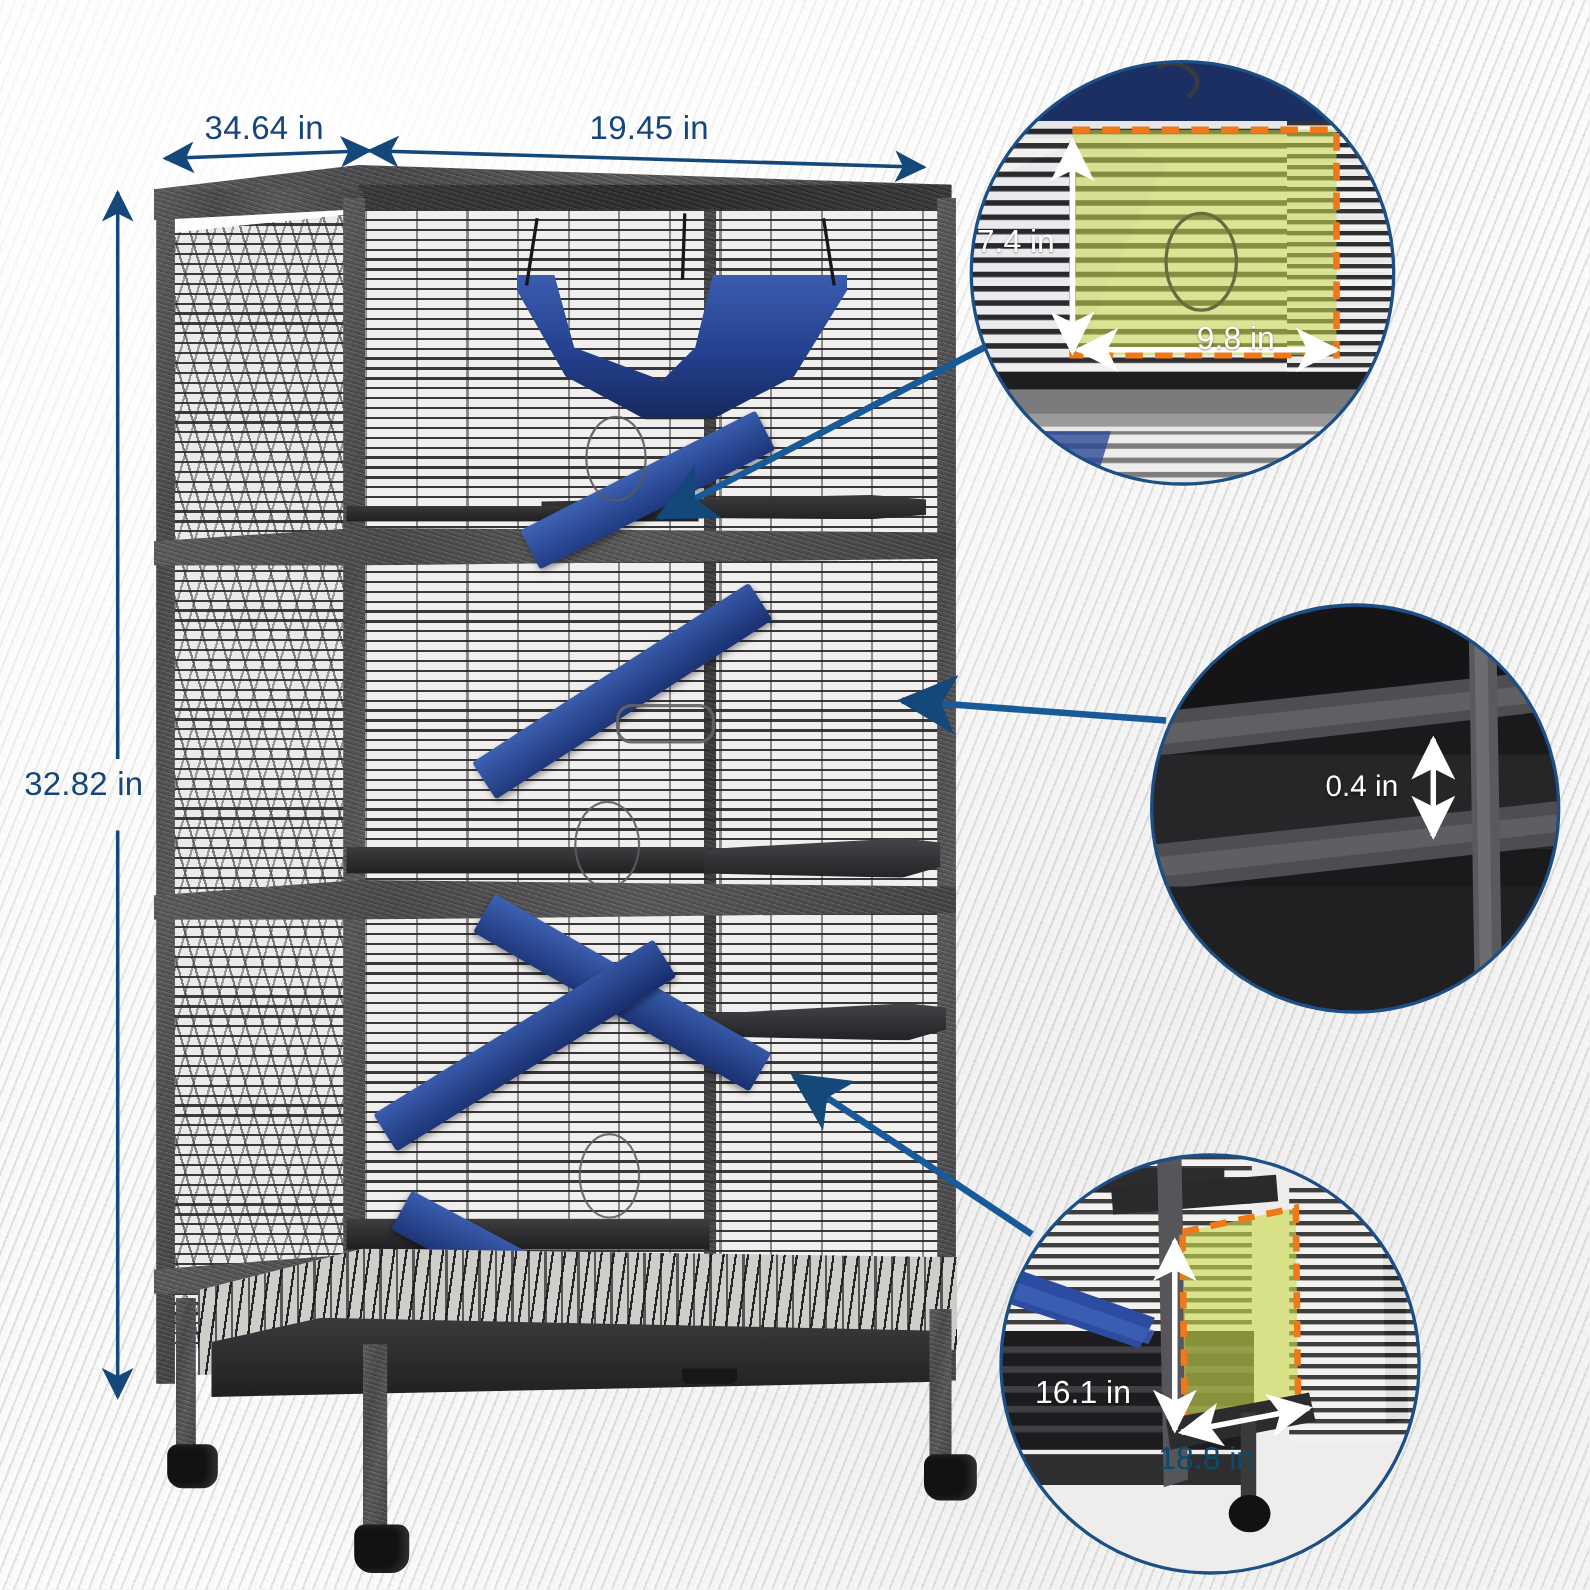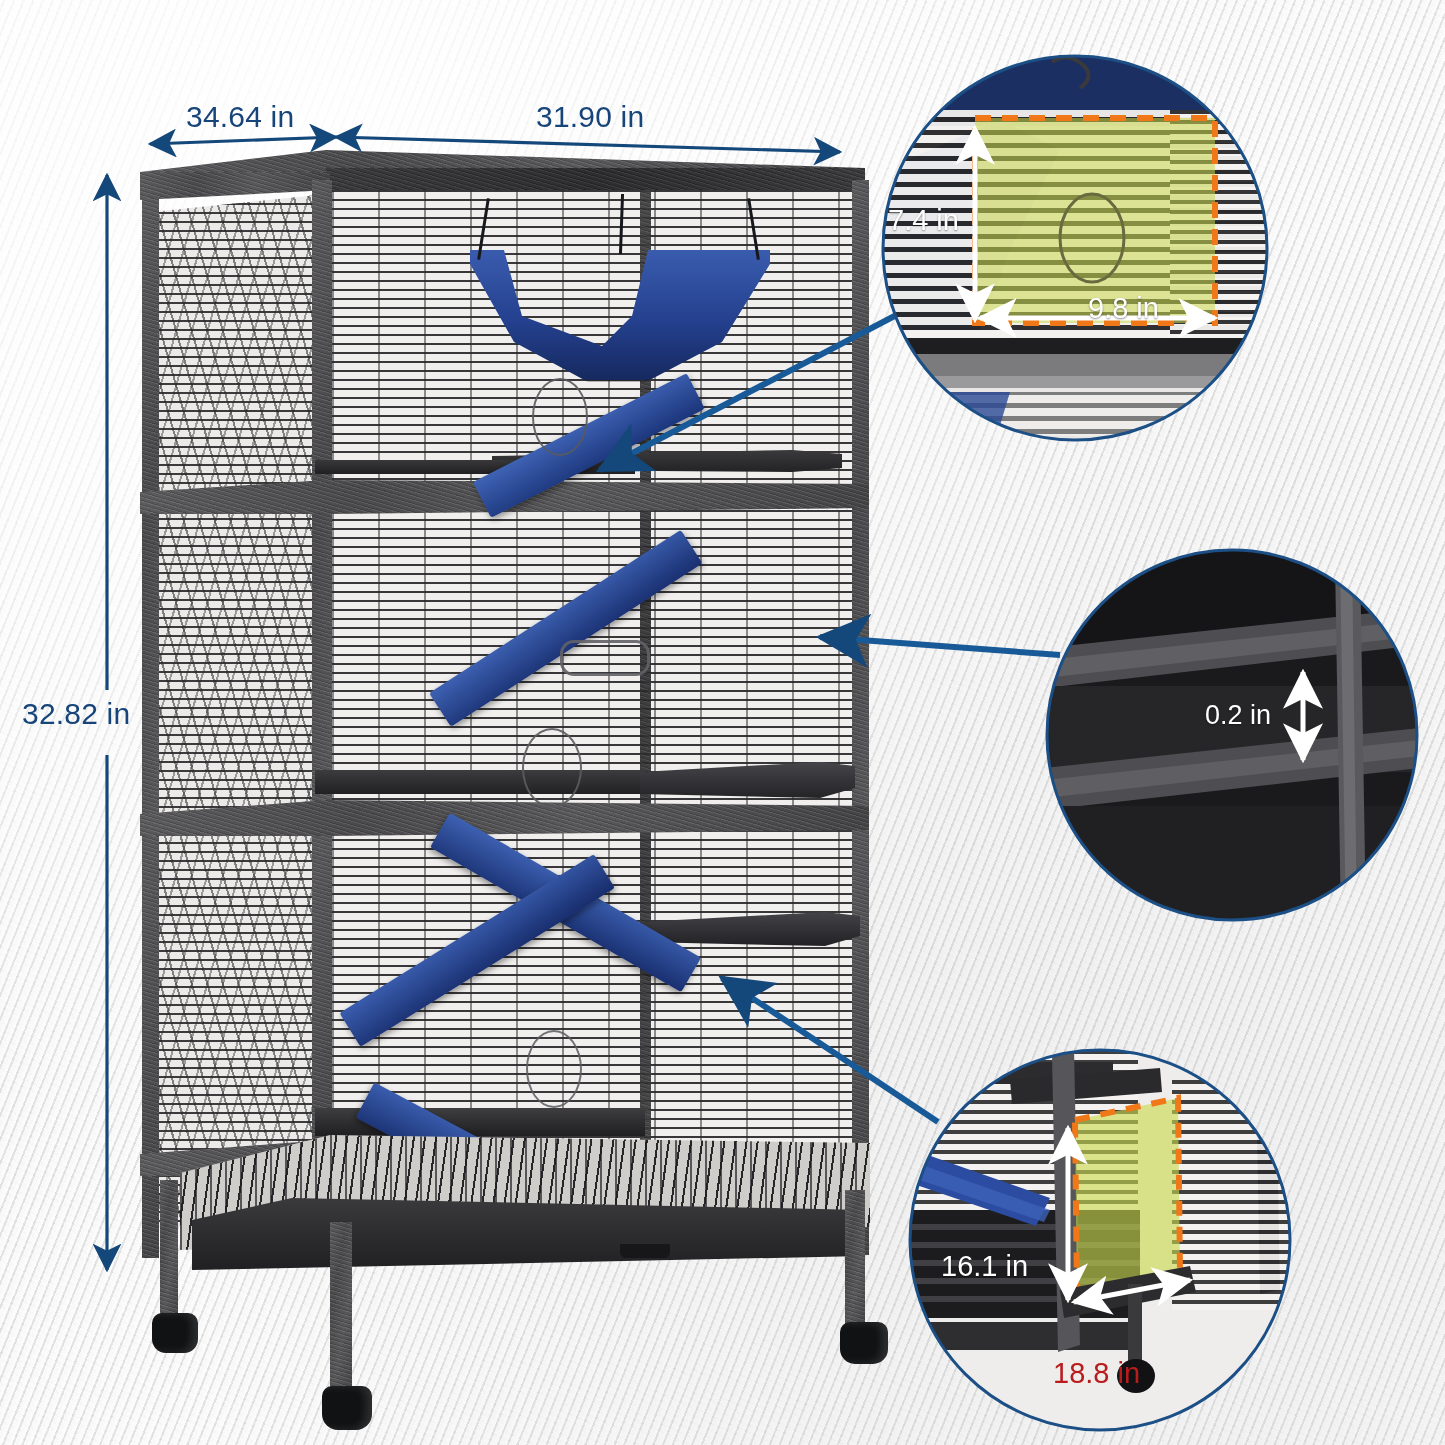--- a/index.html
+++ b/index.html
@@ -41,21 +41,21 @@
   #lbl-width{left:536px;top:100px;}
   #lbl-height{left:22px;top:697px;}
 
   
   .callout-lbl{
     position:absolute;white-space:nowrap;font-size:29px;
     font-family:"Liberation Sans","DejaVu Sans",sans-serif;
     text-shadow:0 1px 2px rgba(0,0,0,.45);
   }
   .callout-lbl.white{color:#ffffff;}
-  .callout-lbl.navy{color:#b91c1c;text-shadow:none;margin-top:47px;}
+  .callout-lbl.navy{color:#0c4a6e;text-shadow:none;}
 
   #lbl-door-h{left:888px;top:204px;}
   #lbl-door-w{left:1044px;top:292px;margin-left:44px;}
   #lbl-bar{left:1205px;top:700px;font-size:27px;}
   #lbl-panel-h{left:941px;top:1250px;}
   #lbl-panel-w{left:1053px;top:1310px;}
 
   
   #cage{position:absolute;left:140px;top:150px;width:725px;height:1130px;}
 
@@ -338,24 +338,24 @@
         <rect x="1128" y="1284" width="14" height="84" fill="#3a3a3d"></rect>
         <ellipse cx="1136" cy="1376" rx="19" ry="17" fill="#121214"></ellipse>
       </g>
       <circle cx="1100" cy="1240" r="190" fill="none" stroke="#1b4f86" stroke-width="3"></circle>
       <line x1="1068" y1="1128" x2="1068" y2="1300" stroke="#ffffff" stroke-width="5" marker-start="url(#arrWhite)" marker-end="url(#arrWhite)"></line>
       <line x1="1074" y1="1302" x2="1190" y2="1280" stroke="#ffffff" stroke-width="5" marker-start="url(#arrWhite)" marker-end="url(#arrWhite)"></line>
     </g>
   </svg>
 
   <div class="dimlbl" id="lbl-depth">34.64 in</div>
-  <div class="dimlbl" id="lbl-width">31.90 in</div>
+  <div class="dimlbl" id="lbl-width">19.45 in</div>
   <div class="dimlbl" id="lbl-height">32.82 in</div>
 
   <div class="callout-lbl white" id="lbl-door-h">7.4 in</div>
   <div class="callout-lbl white" id="lbl-door-w">9.8 in</div>
 
-  <div class="callout-lbl white" id="lbl-bar">0.2 in</div>
+  <div class="callout-lbl white" id="lbl-bar">0.4 in</div>
 
   <div class="callout-lbl white" id="lbl-panel-h">16.1 in</div>
   <div class="callout-lbl navy" id="lbl-panel-w">18.8 in</div>
 
 </div>
 
 </body></html>

